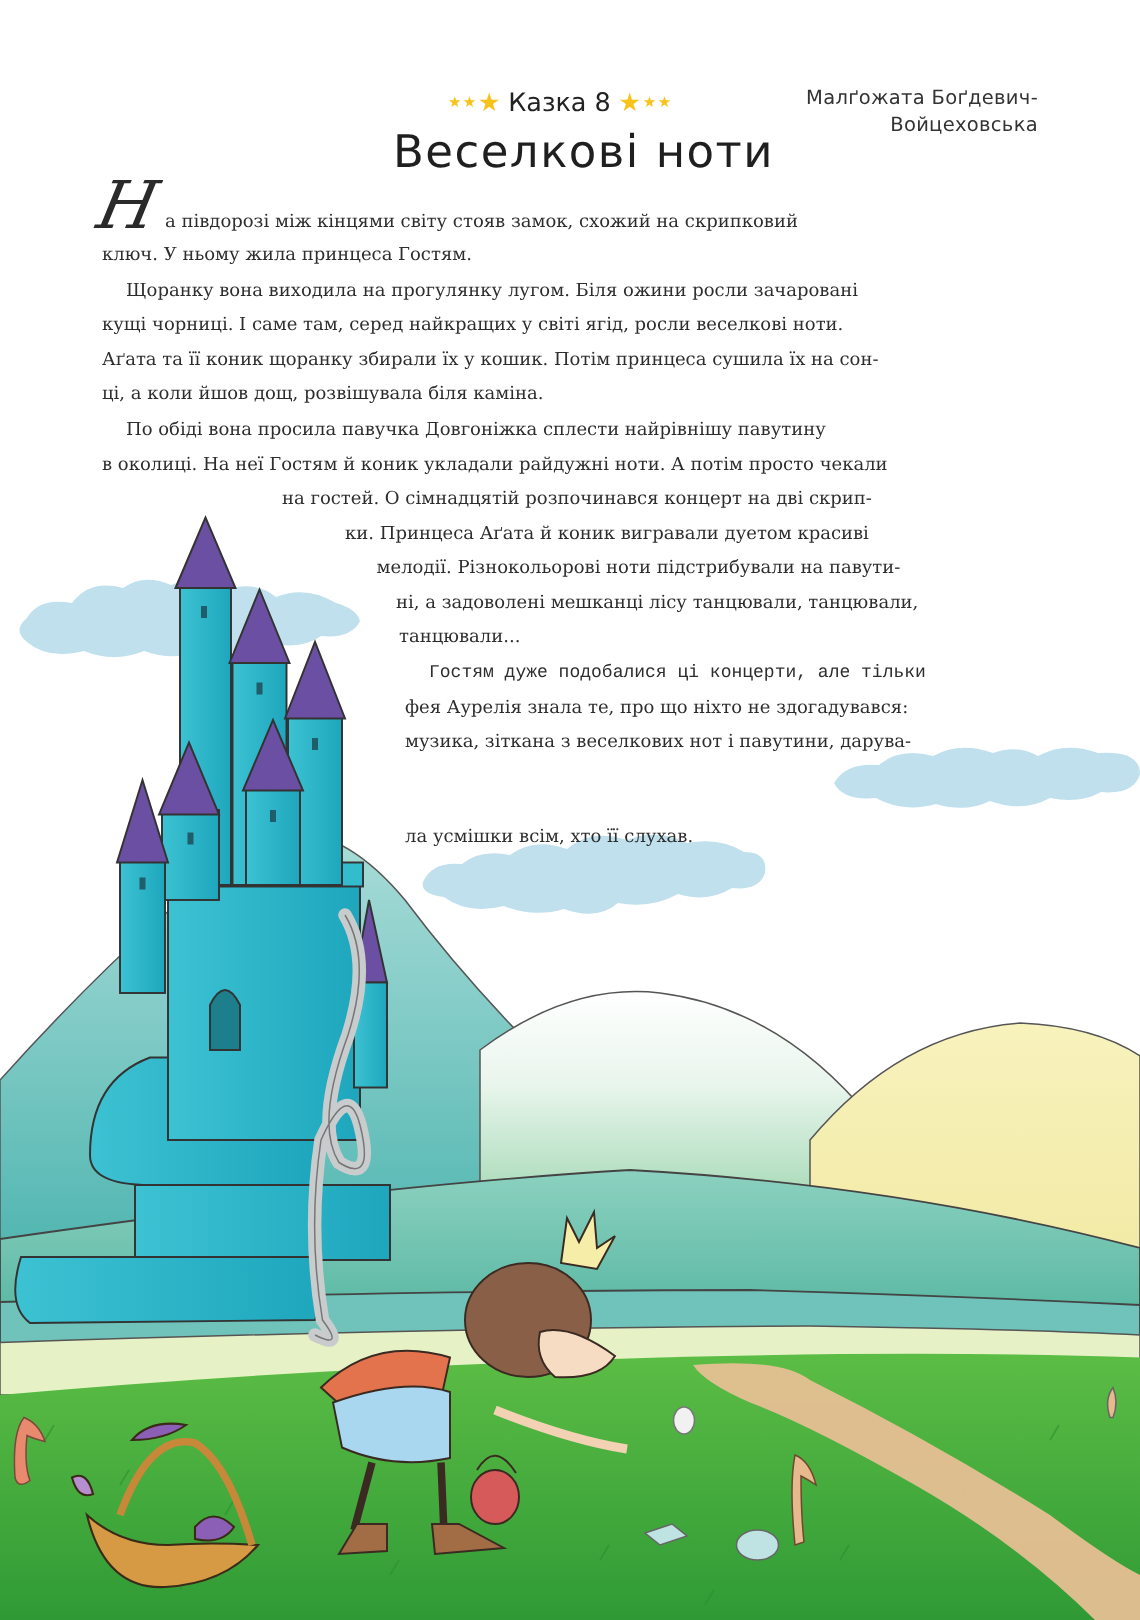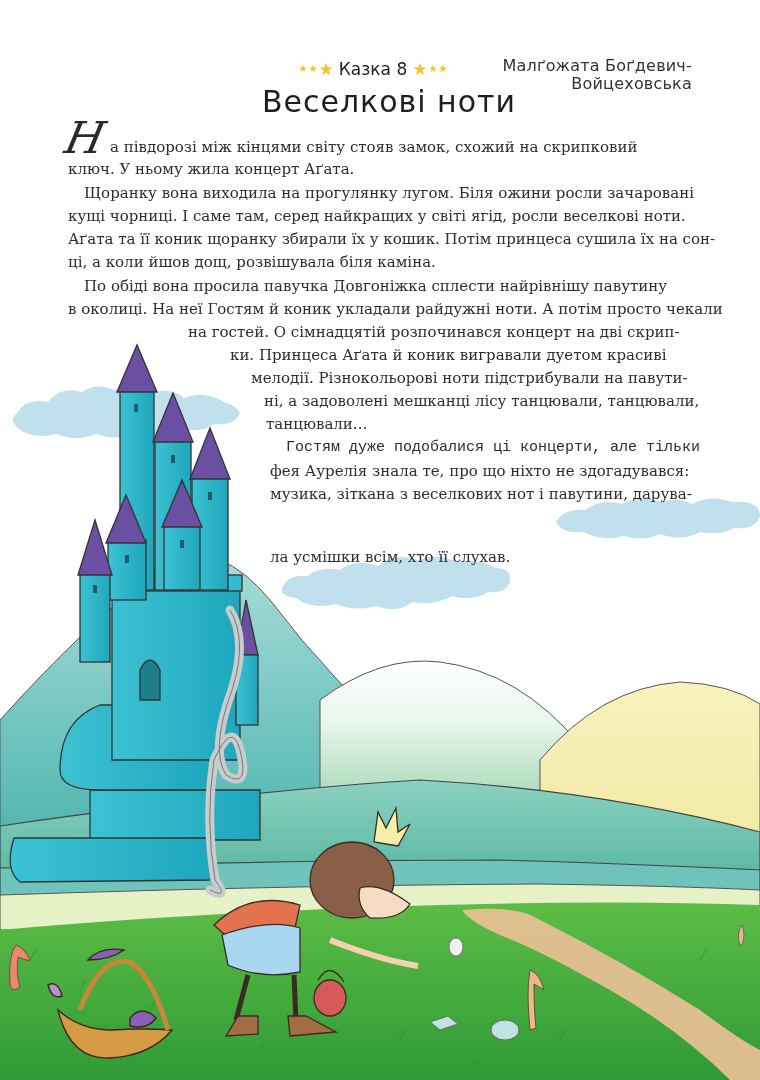--- a/index.html
+++ b/index.html
@@ -15,33 +15,33 @@
   .tale-label {
     position: absolute; left: 288px; top: 56px; width: 170px; height: 26px;
     display: flex; align-items: center; justify-content: center; gap: 5px;
     font-family: "DejaVu Sans", sans-serif; font-size: 17px; color: #222;
   }
   .stars { display: inline-flex; align-items: center; gap: 1px; color: #f7c31a; }
   .star-s { font-size: 10px; line-height: 1; }
   .star-l { font-size: 17px; line-height: 1; }
   .author {
     position: absolute; right: 68px; top: 57px; width: 220px; text-align: right;
-    font-family: "DejaVu Sans", sans-serif; font-size: 16px; line-height: 18px; color: #333;
+    font-family: "DejaVu Sans", sans-serif; font-size: 13px; line-height: 18px; color: #333;
     letter-spacing: 0.2px;
   }
   .title {
     position: absolute; left: 0; top: 84px; width: 760px; text-align: center;
     font-family: "DejaVu Sans", sans-serif; font-size: 30px; font-weight: normal; color: #1f1f1f;
     letter-spacing: 1px; margin: 0; padding-left: 16px;
   }
   .title span { display: inline-block; transform: translateX(-7px); }
 
   .text-block { position: absolute; left: 0; top: 0; width: 760px; z-index: 3; }
   .line {
-    position: absolute; font-family: "DejaVu Serif", serif; font-size: 15px;
+    position: absolute; font-family: "DejaVu Serif", serif; font-size: 12px;
     line-height: 22px; color: #2d2d2d; white-space: nowrap;
   }
   .dropcap {
     font-family: "DejaVu Serif", serif; font-style: italic; font-size: 44px;
     color: #2a2a2a; position: absolute; left: 66px; top: 116px; line-height: 44px;
     transform: skewX(-12deg);
   }
 </style>
 </head>
 <body>
@@ -198,21 +198,21 @@
     <div class="author">
       <div>Малґожата Боґдевич-</div>
       <div>Войцеховська</div>
     </div>
     <h1 class="title"><span>Веселкові ноти</span></h1>
   </div>
 
   <div class="text-block">
     <span class="dropcap">Н</span>
     <div class="line" style="left:110px; top:136px;">а півдорозі між кінцями світу стояв замок, схожий на скрипковий</div>
-    <div class="line" style="left:68px;  top:158px;">ключ. У ньому жила концерт Аґата.</div>
+    <div class="line" style="left:68px;  top:158px;">ключ. У ньому жила принцеса Гостям.</div>
     <div class="line" style="left:84px;  top:182px;">Щоранку вона виходила на прогулянку лугом. Біля ожини росли зачаровані</div>
     <div class="line" style="left:68px;  top:205px;">кущі чорниці. І саме там, серед найкращих у світі ягід, росли веселкові ноти.</div>
     <div class="line" style="left:68px;  top:228px;">Аґата та її коник щоранку збирали їх у кошик. Потім принцеса сушила їх на сон-</div>
     <div class="line" style="left:68px;  top:251px;">ці, а коли йшов дощ, розвішувала біля каміна.</div>
     <div class="line" style="left:84px;  top:275px;">По обіді вона просила павучка Довгоніжка сплести найрівнішу павутину</div>
     <div class="line" style="left:68px;  top:298px;">в околиці. На неї Гостям й коник укладали райдужні ноти. А потім просто чекали</div>
     <div class="line" style="left:188px; top:321px;">на гостей. О сімнадцятій розпочинався концерт на дві скрип-</div>
     <div class="line" style="left:230px; top:344px;">ки. Принцеса Аґата й коник вигравали дуетом красиві</div>
     <div class="line" style="left:251px; top:367px;">мелодії. Різнокольорові ноти підстрибували на павути-</div>
     <div class="line" style="left:264px; top:390px;">ні, а задоволені мешканці лісу танцювали, танцювали,</div>

